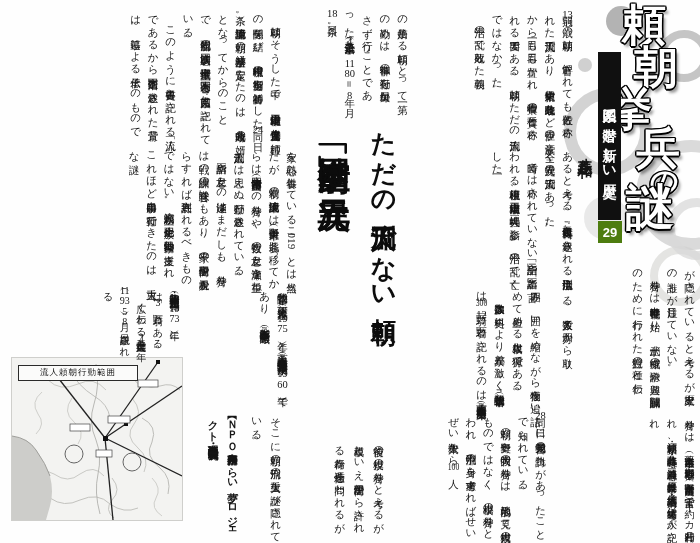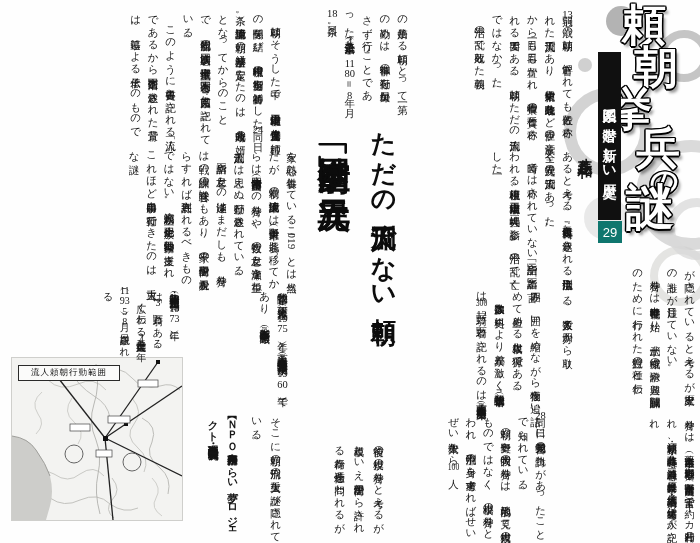--- a/index.html
+++ b/index.html
@@ -24,27 +24,27 @@
       text-shadow:-1.5px 0 #000,1.5px 0 #000,0 -1.5px #000,0 1.5px #000,
                   -1px -1px #000,1px 1px #000,1px -1px #000,-1px 1px #000,
                   3px 4px 3px rgba(0,0,0,.4);}
   #series-banner{position:absolute;left:20px;top:52px;width:23px;height:168px;z-index:4;
       background:#101010;color:#ffffff;writing-mode:vertical-rl;
       font-family:"Liberation Sans","DejaVu Sans",sans-serif;font-weight:bold;
       font-size:14px;line-height:23px;letter-spacing:1.5px;text-align:center;}
   #author{position:absolute;left:-8px;top:146px;width:24px;height:90px;z-index:4;
       writing-mode:vertical-rl;font-size:15px;font-weight:bold;letter-spacing:2px;}
   #episode-badge{position:absolute;left:20px;top:221px;width:24px;height:22px;z-index:4;
-      background:#0f766e;color:#ffffff;display:flex;align-items:center;justify-content:center;
-      font-family:"Liberation Sans","DejaVu Sans",sans-serif;font-weight:normal;font-size:13px;text-align:right;}
+      background:#4d7c0f;color:#ffffff;display:flex;align-items:center;justify-content:center;
+      font-family:"Liberation Sans","DejaVu Sans",sans-serif;font-weight:bold;font-size:13px;text-align:right;}
   
   #map{position:absolute;left:12px;top:358px;width:170px;height:162px;z-index:2;
        background:#f3f3f1;outline:1px solid #cfcfcc;}
   #map-caption{position:absolute;left:6px;top:7px;z-index:3;background:#fbfbfa;
-       border:1px solid #2a2a2a;padding:1px 12px;font-size:8.5px;letter-spacing:1px;
+       border:1px solid #2a2a2a;padding:1px 21px;font-size:8.5px;letter-spacing:1px;
        font-family:"Liberation Serif","DejaVu Serif",serif;color:#111;}
   .page-ring{position:absolute;left:650px;top:246px;width:44px;height:44px;border-radius:50%;
        border:8px solid #e4e4e2;z-index:1;}
 </style>
 </head>
 <body>
 
 <div id="page">
 
   <div id="masthead">

